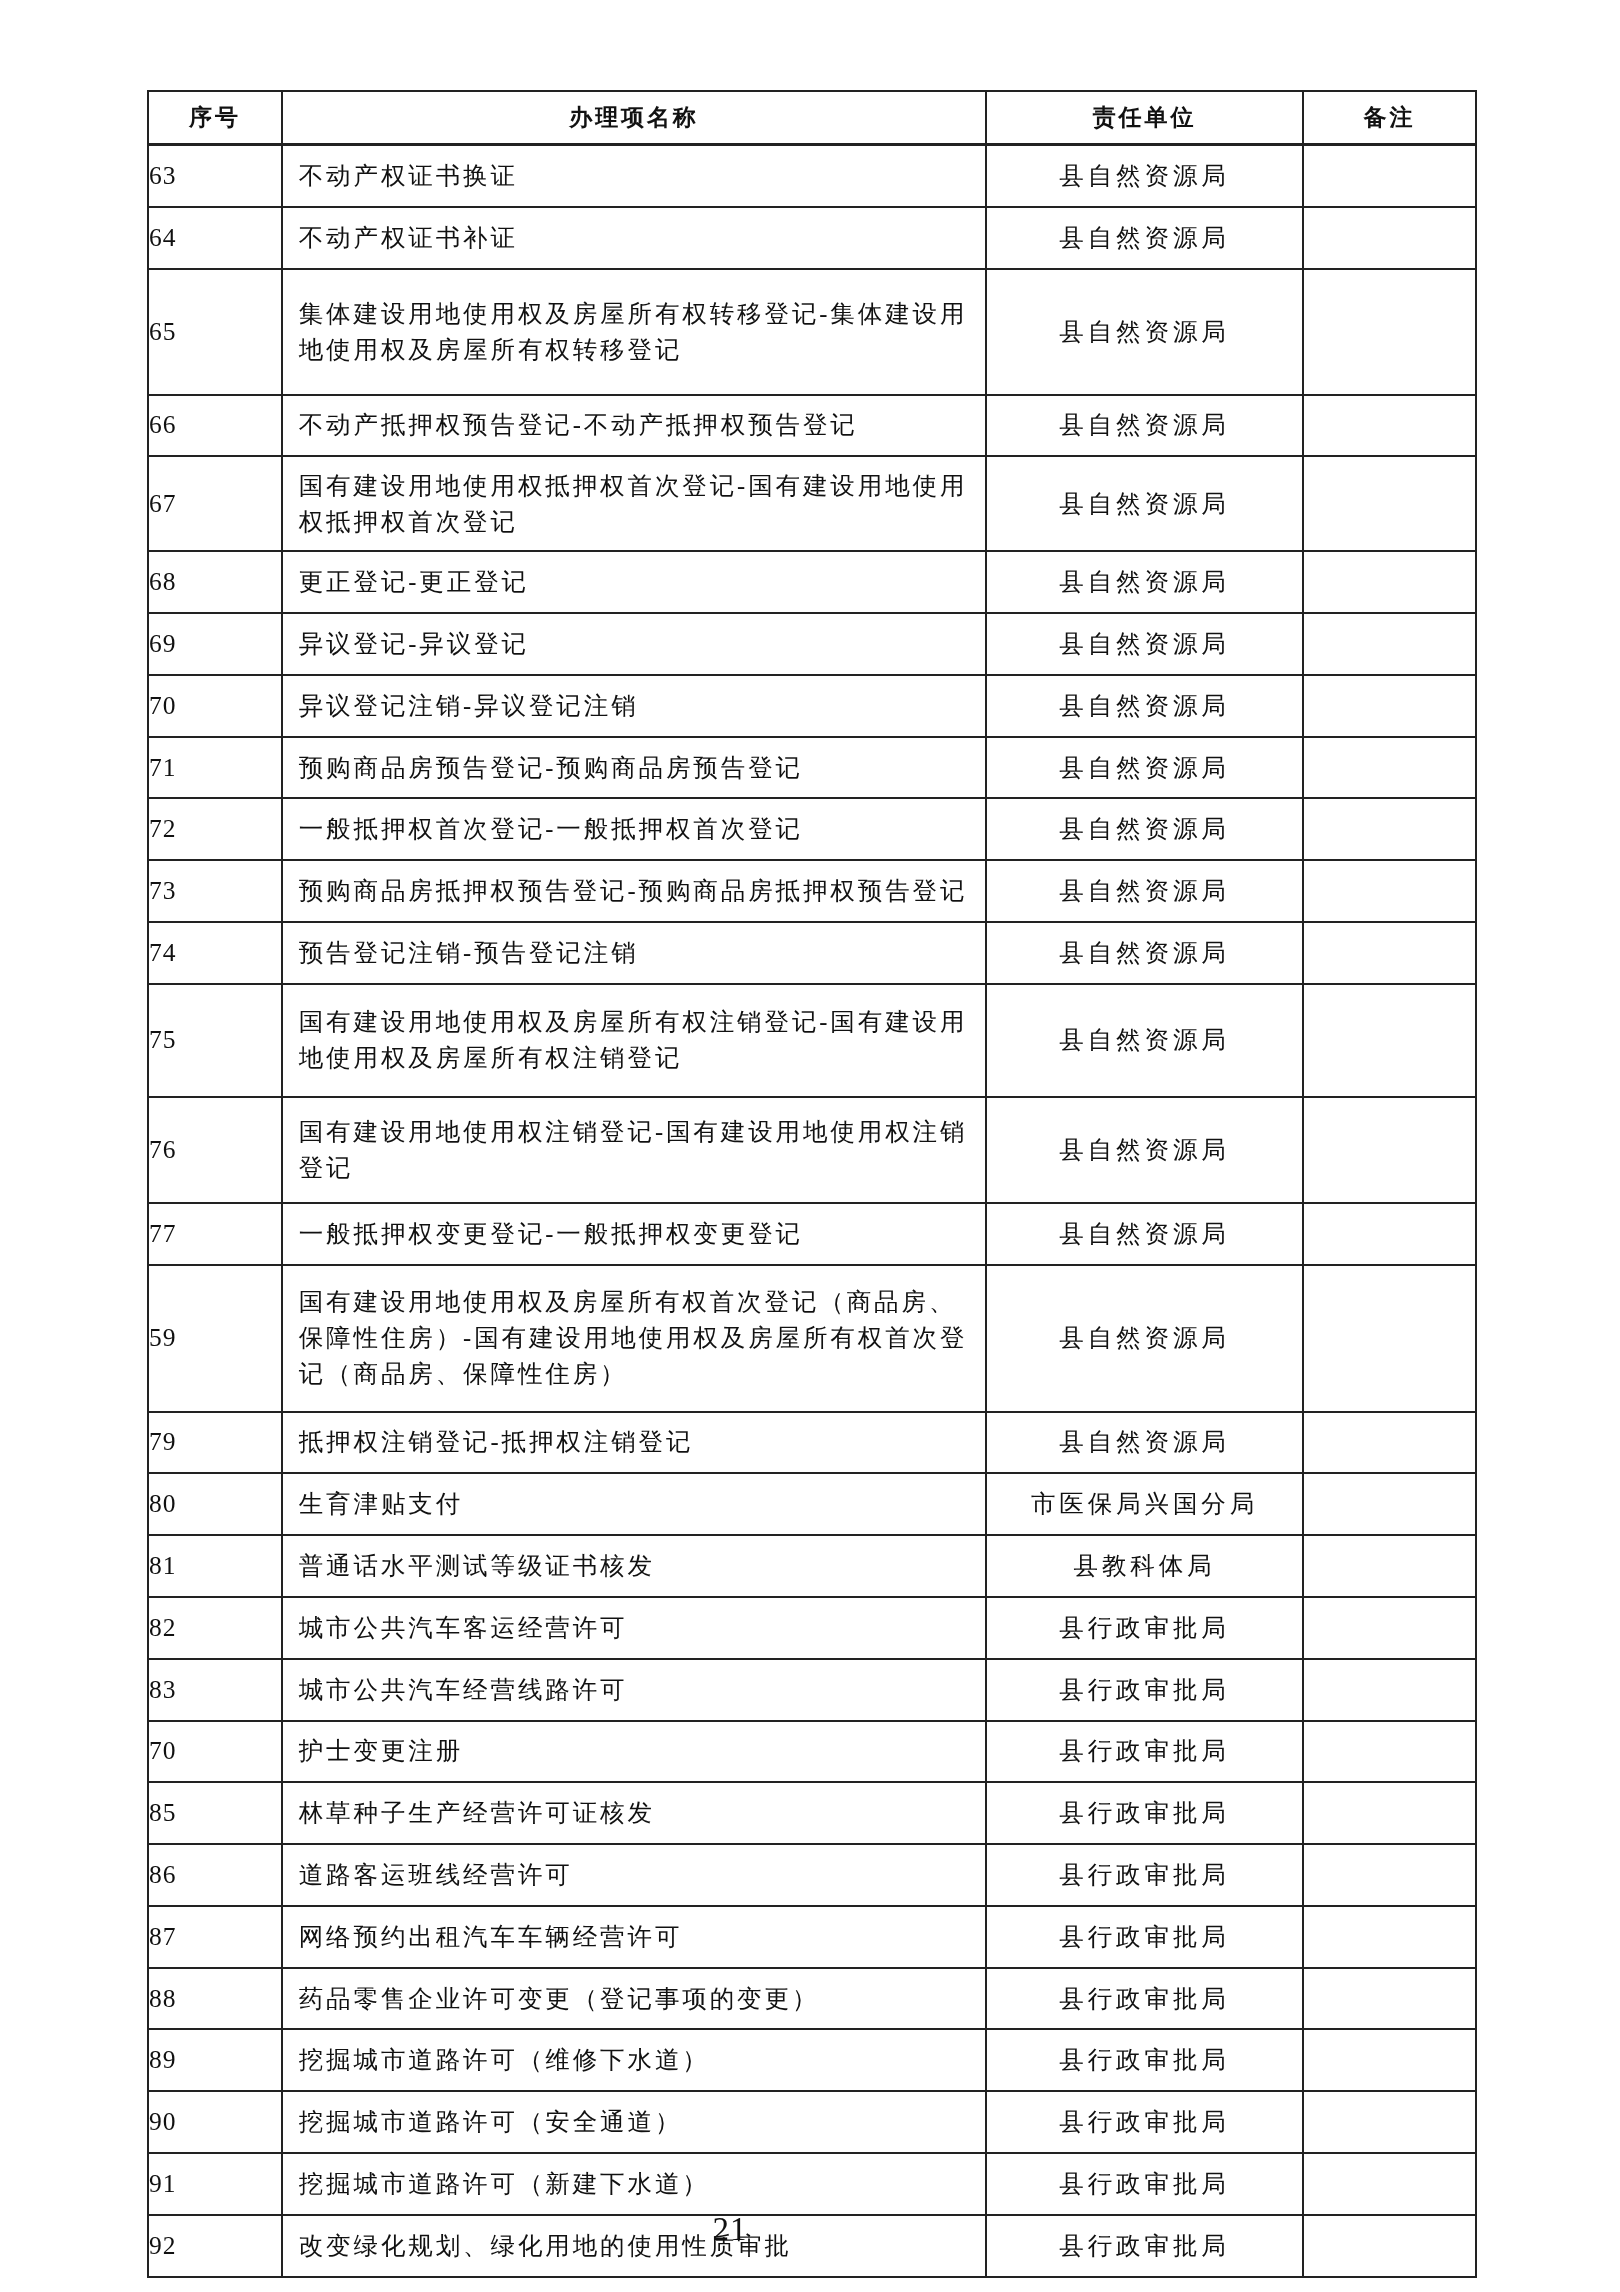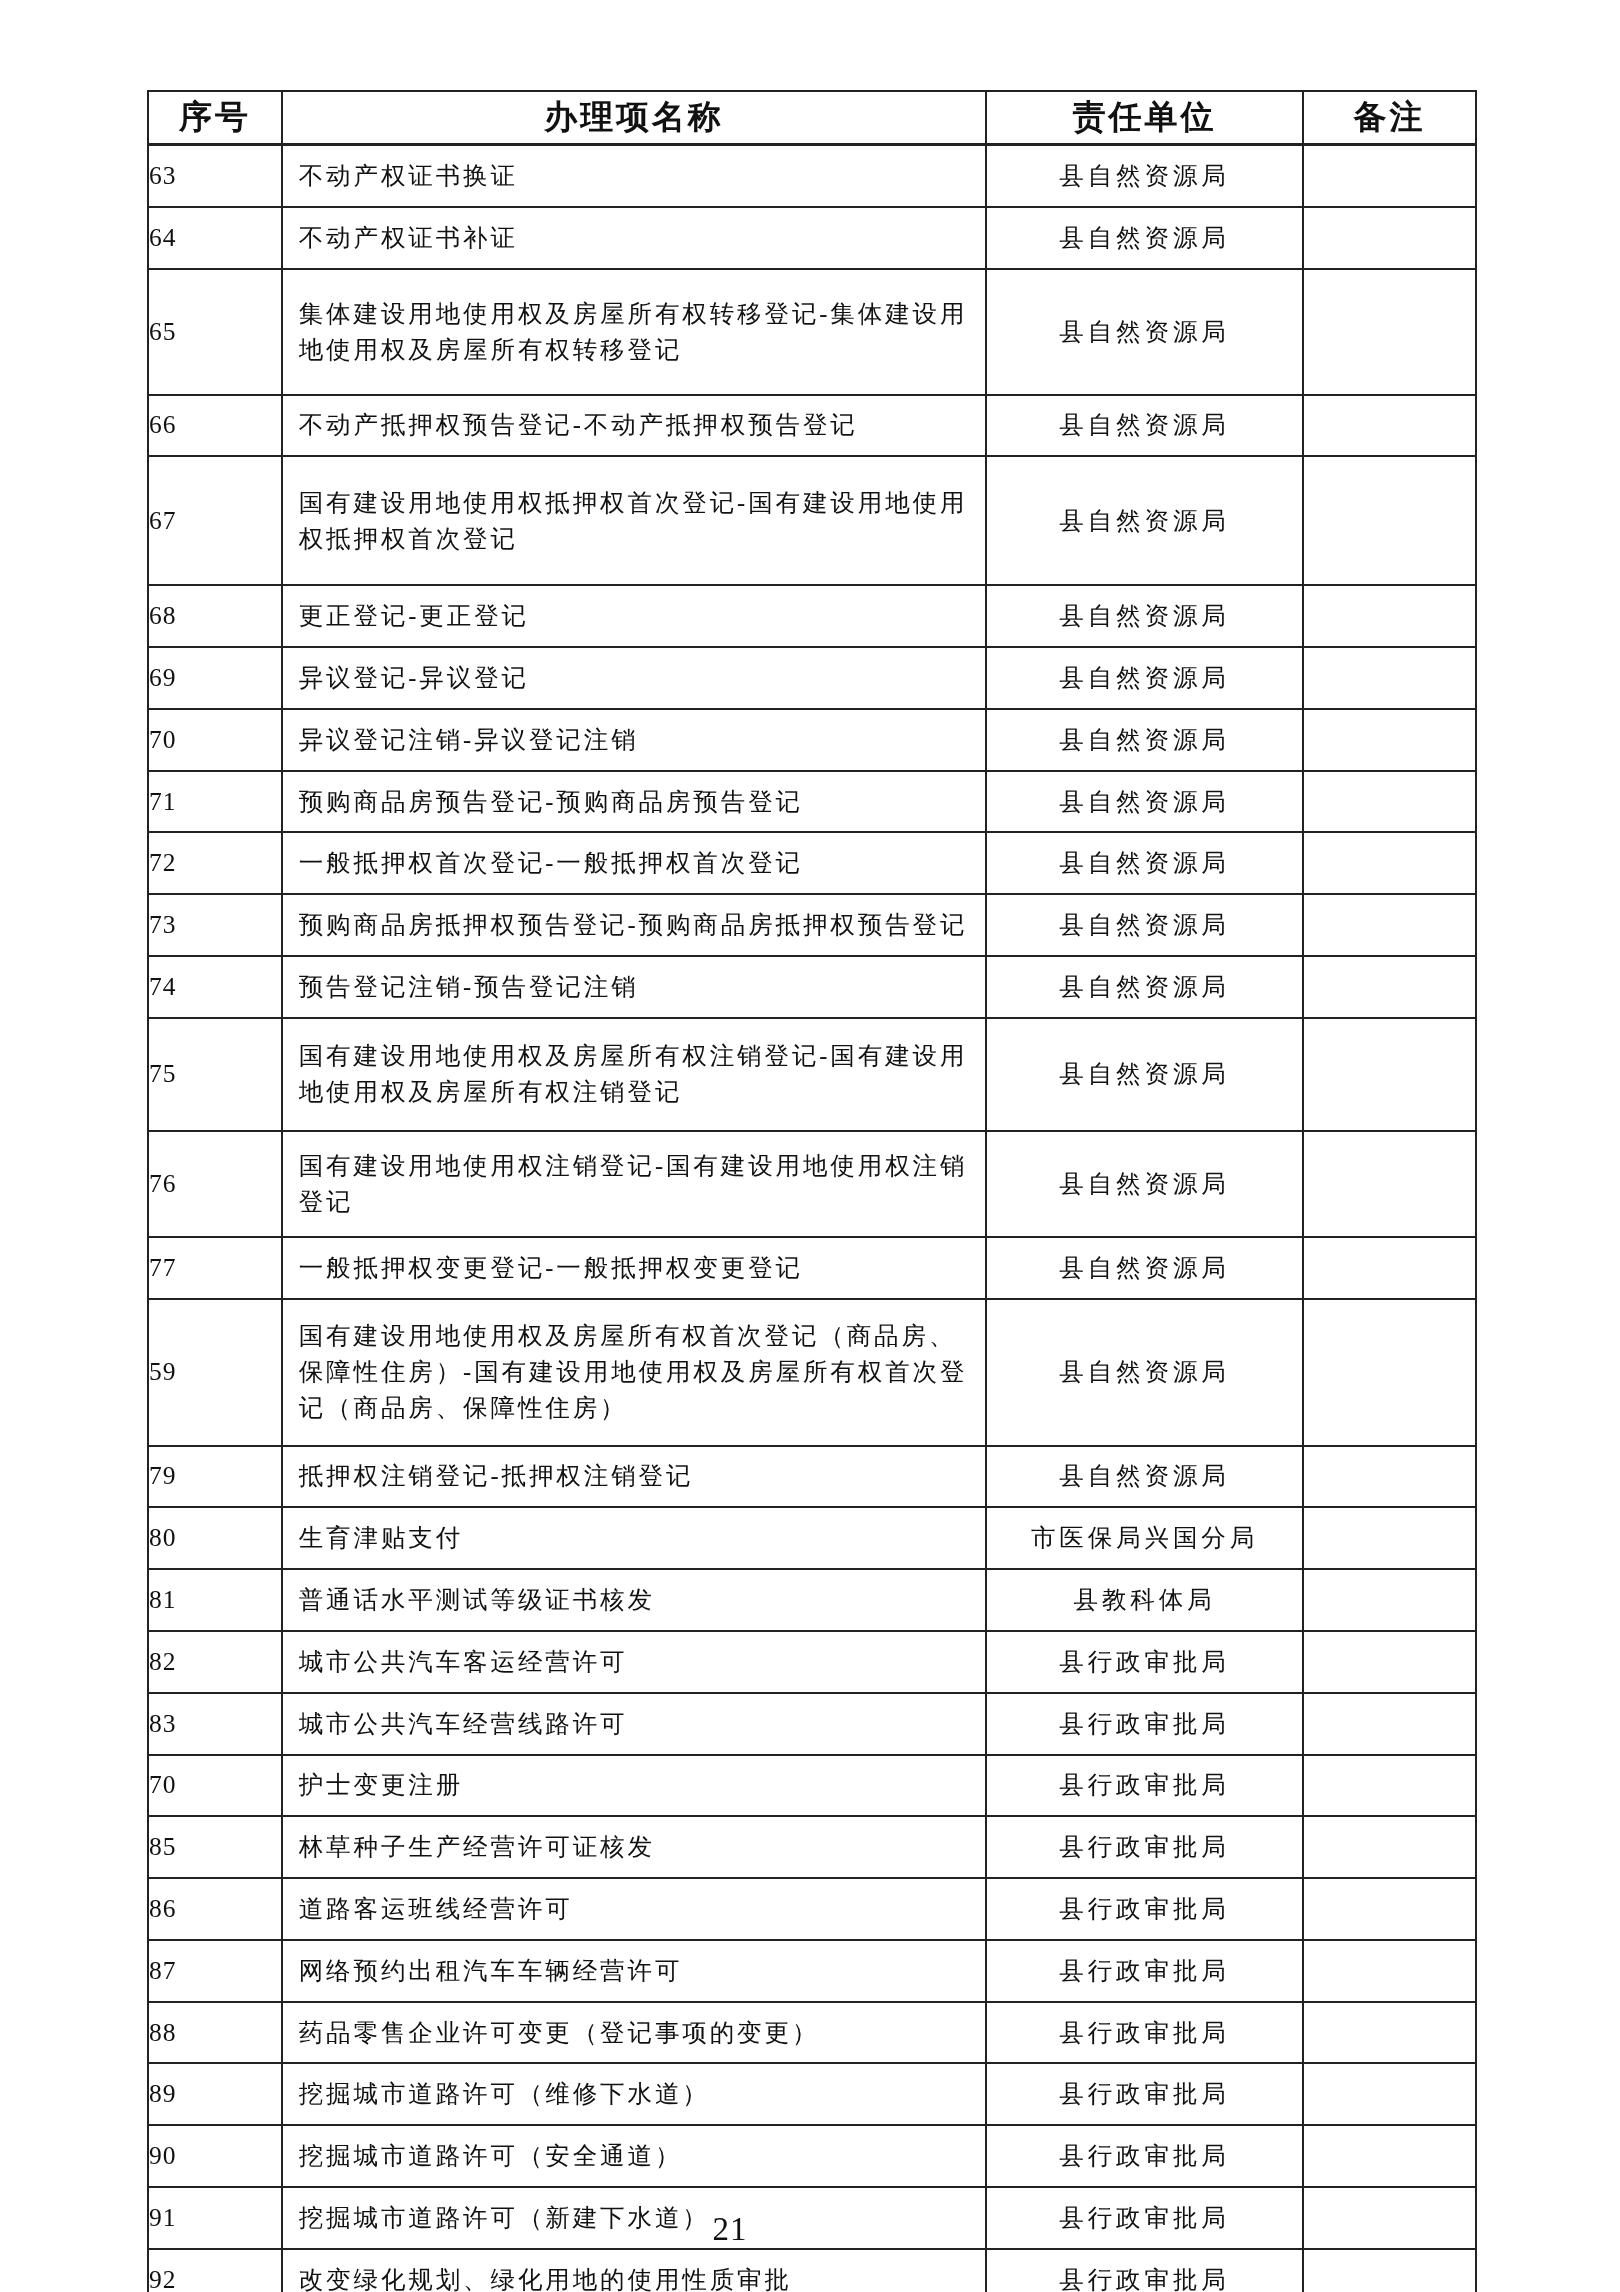--- a/index.html
+++ b/index.html
@@ -16,21 +16,21 @@
     border-collapse:collapse; table-layout:fixed;
     border:2.9px solid #222222;
   }
   .doc-table th, .doc-table td {
     border:2px solid #222222;
     vertical-align:middle;
     overflow:hidden;
   }
   .doc-table thead th {
     height:51px;
-    font-size:33px; font-weight:bold;
+    font-size:23px; font-weight:bold;
     letter-spacing:2.9px;
     text-align:center;
     border-bottom:3.9px solid #222222;
     padding:0;
   }
   .doc-table td {
     height:48px;
     font-size:24.5px;
     letter-spacing:2.9px;
     line-height:36px;
@@ -85,21 +85,21 @@
       <td class="cell-name">集体建设用地使用权及房屋所有权转移登记-集体建设用地使用权及房屋所有权转移登记</td>
       <td class="cell-unit">县自然资源局</td>
       <td class="cell-note"></td>
     </tr>
         <tr>
       <td class="cell-no">66</td>
       <td class="cell-name">不动产抵押权预告登记-不动产抵押权预告登记</td>
       <td class="cell-unit">县自然资源局</td>
       <td class="cell-note"></td>
     </tr>
-        <tr style="height: 129px;">
+        <tr style="height: 95px;">
       <td class="cell-no">67</td>
       <td class="cell-name">国有建设用地使用权抵押权首次登记-国有建设用地使用权抵押权首次登记</td>
       <td class="cell-unit">县自然资源局</td>
       <td class="cell-note"></td>
     </tr>
         <tr>
       <td class="cell-no">68</td>
       <td class="cell-name">更正登记-更正登记</td>
       <td class="cell-unit">县自然资源局</td>
       <td class="cell-note"></td>

